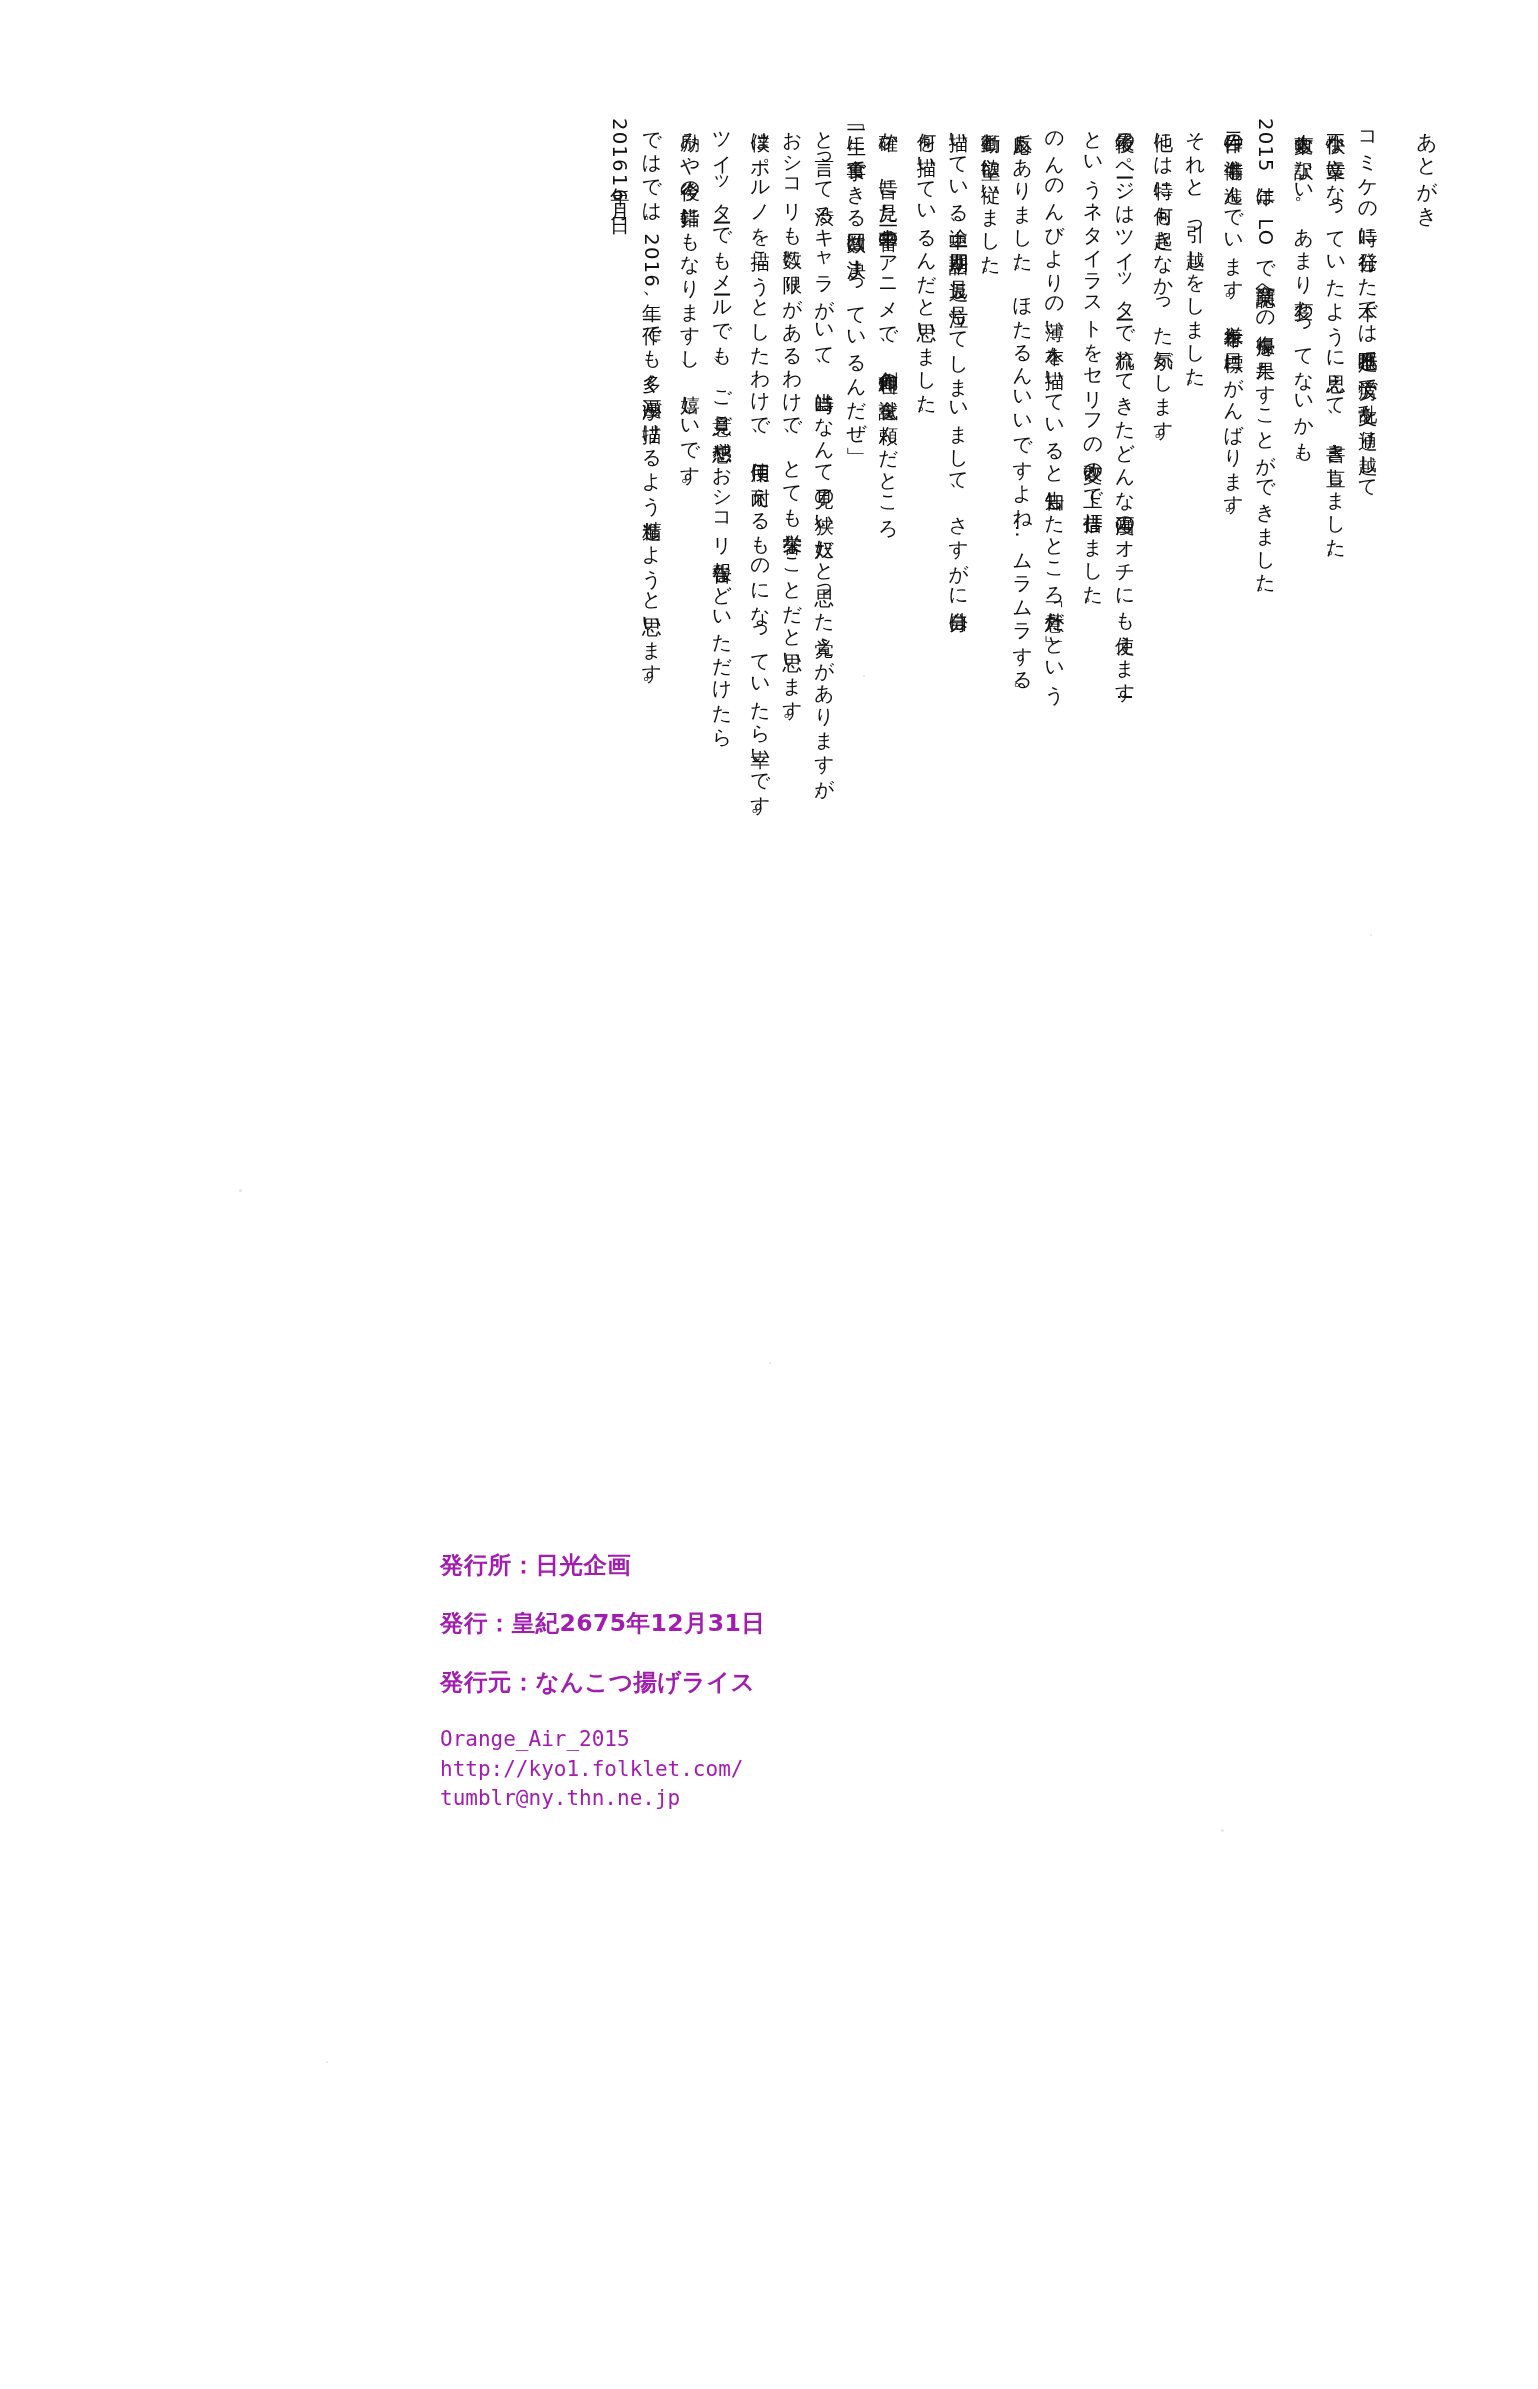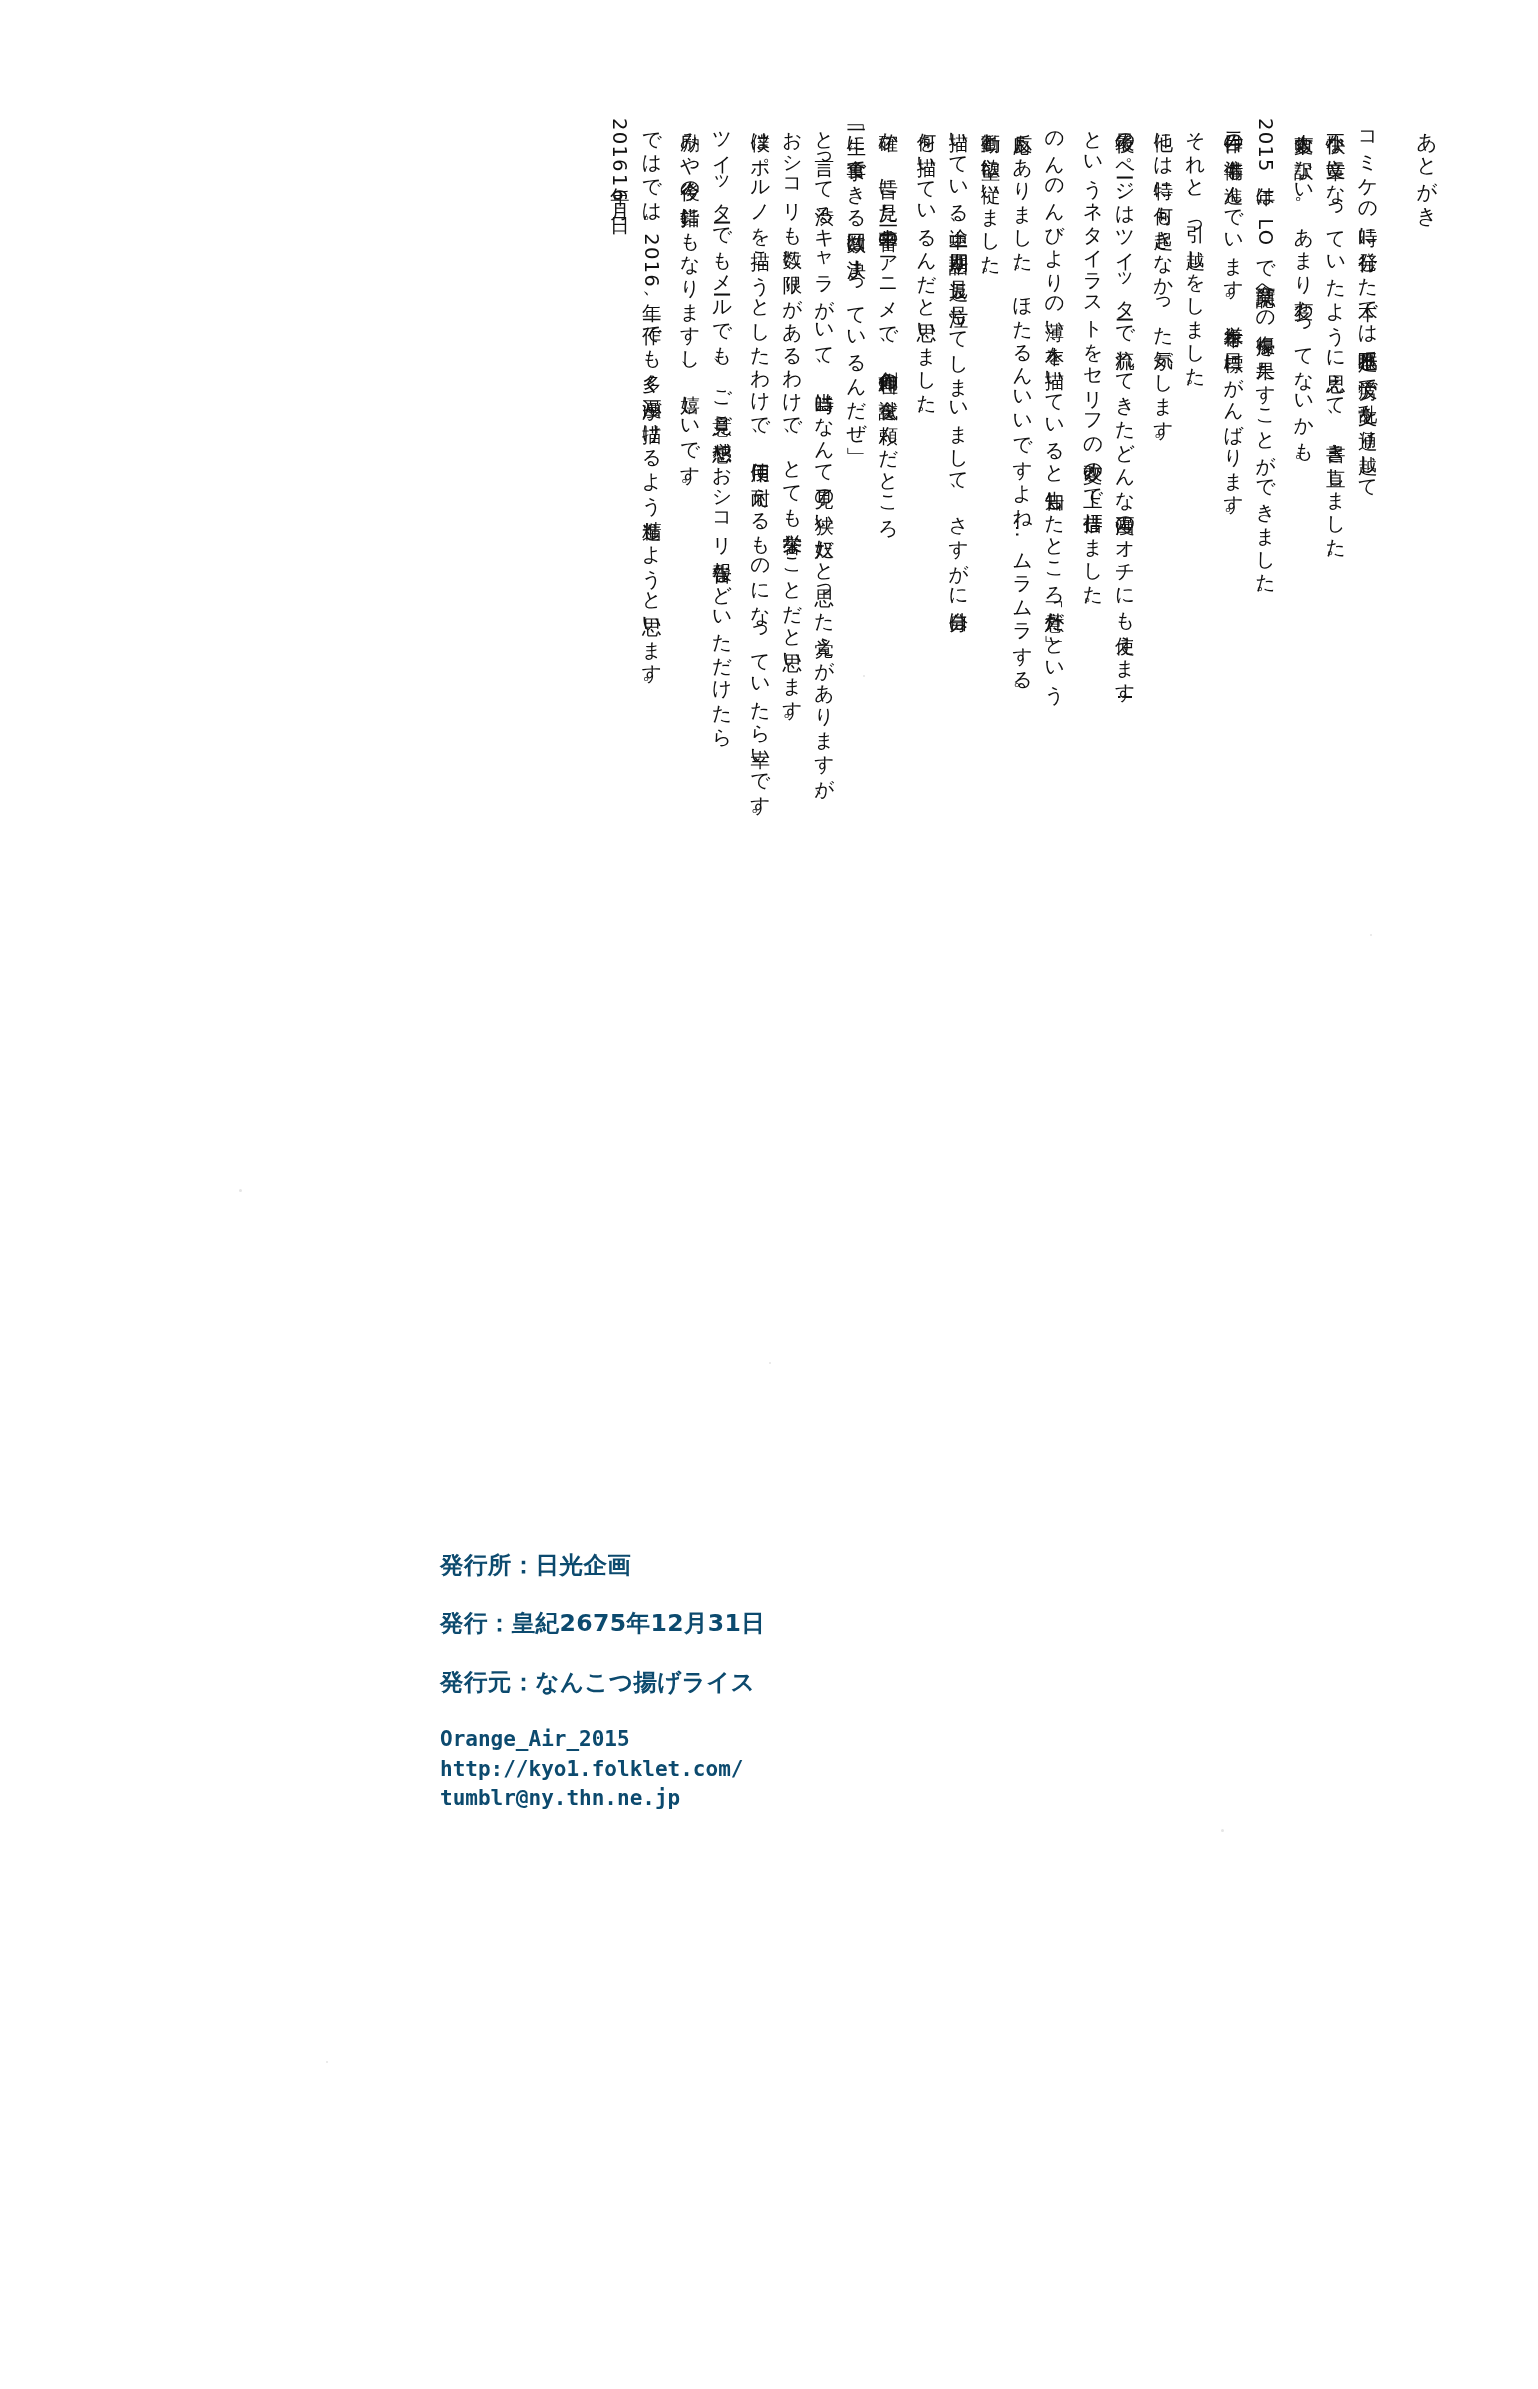--- a/index.html
+++ b/index.html
@@ -55,37 +55,37 @@
   }
   .vgap-sm { width: 6.3px; }
 
   
   #colophon {
     position: absolute;
     left: 440px;
     top: 1550px;
     width: 628px;
     font-family: "DejaVu Sans", "Liberation Sans", sans-serif;
-    color: #0c4a6e;
+    color: #a21caf;
   }
   .colo-line {
     font-size: 23.5px;
     line-height: 1.33;
     letter-spacing: 0.4px;
     white-space: nowrap;
     font-weight: 600;
   }
   .colo-group { margin-bottom: 27px; }
   .colo-mono {
     font-family: "DejaVu Sans Mono", "Liberation Mono", monospace;
     font-size: 21px;
     line-height: 1.42;
     letter-spacing: 0px;
     white-space: nowrap;
-    font-weight: 700;
+    font-weight: 400;
   }
 
   
   .speck {
     position: absolute;
     background: #cfcfcf;
     border-radius: 50%;
     opacity: 0.55;
   }
 </style>

